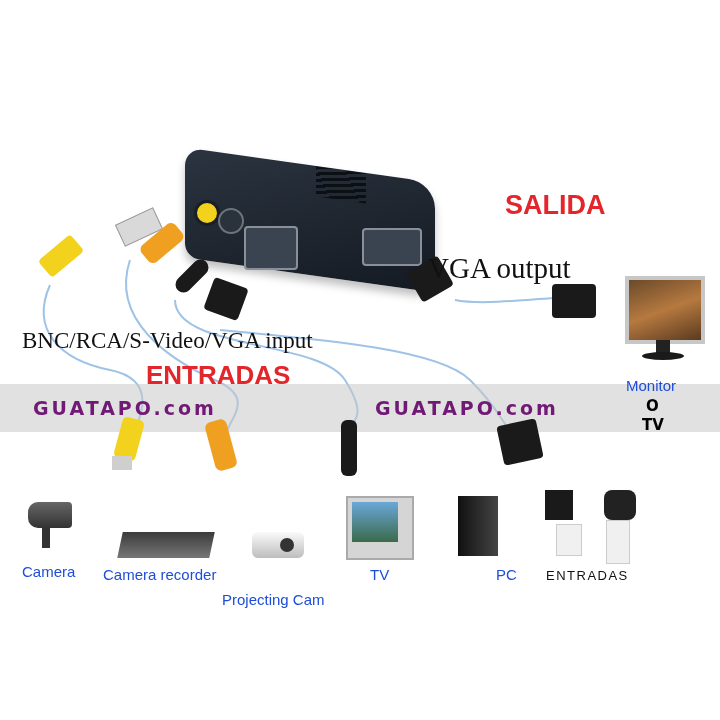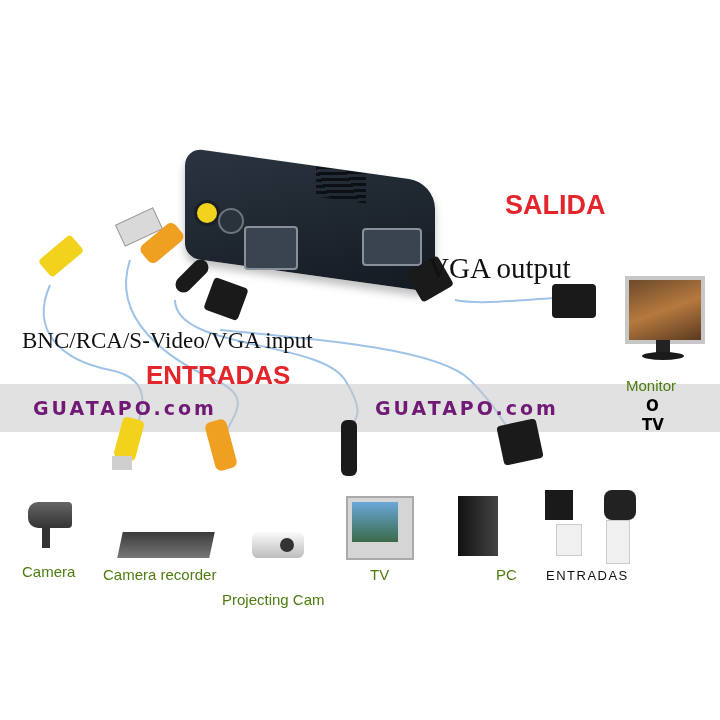--- a/index.html
+++ b/index.html
@@ -2,21 +2,21 @@
 <html><head>
 <meta charset="utf-8">
 <style>
   html, body { margin: 0; padding: 0; }
   body { width: 720px; height: 720px; background: #ffffff; position: relative; overflow: hidden; font-family: "Liberation Sans", sans-serif; }
   .abs { position: absolute; }
   .band { left: 0; top: 384px; width: 720px; height: 48px; background: rgba(200,200,200,0.55); }
   .wm { font-family: "DejaVu Sans", sans-serif; font-weight: bold; font-size: 19px; letter-spacing: 3px; color: #701a75; }
   .serif { font-family: "Liberation Serif", serif; color: #111; }
   .red { font-family: Liberation Sans, sans-serif; font-weight: bold; color: #e3262b; }
-  .lbl { font-family: "Liberation Sans", sans-serif; font-size: 15px; color: #4d7c0f; }
+  .lbl { font-family: "Liberation Sans", sans-serif; font-size: 15px; color: #1d4ed8; }
   .box { left: 185px; top: 165px; width: 250px; height: 110px; background: linear-gradient(160deg, #2b3440, #141a22); border-radius: 18px 26px 20px 14px; transform: skewY(8deg); box-shadow: 0 6px 8px rgba(0,0,0,0.25); }
   .port { background: #3a4450; border: 2px solid #8a9099; border-radius: 4px; }
   svg { position: absolute; left: 0; top: 0; }
 </style>
 </head>
 <body>
 
 <svg width="720" height="720">
   <path d="M50 285 C 30 330, 60 360, 110 370 S 140 420, 130 440" stroke="#9fc3e6" stroke-width="2" fill="none"></path>
   <path d="M130 260 C 110 320, 170 360, 215 380 S 225 420, 222 445" stroke="#9fc3e6" stroke-width="2" fill="none"></path>
@@ -47,21 +47,21 @@
 
 <div class="abs red" style="left:505px;top:190px;font-size:27px;">SALIDA</div>
 <div class="abs serif" style="left:428px;top:232px;font-size:29px;margin-top:20px;">VGA output</div>
 <div class="abs serif" style="left:22px;top:328px;font-size:23px;">BNC/RCA/S-Video/VGA input</div>
 <div class="abs red" style="left:146px;top:360px;font-size:26px;">ENTRADAS</div>
 
 <div class="abs band"></div>
 <div class="abs wm" style="left:33px;top:397px;">GUATAPO.com</div>
 <div class="abs wm" style="left:375px;top:397px;">GUATAPO.com</div>
 
-<div class="abs lbl" style="left:626px;top:377px;color:#4d7c0f;">Monitor</div>
+<div class="abs lbl" style="left:626px;top:377px;color:#1d4ed8;">Monitor</div>
 <div class="abs" style="left:646px;top:397px;font-family:'DejaVu Sans',sans-serif;font-weight:bold;font-size:15px;">O</div>
 <div class="abs" style="left:642px;top:416px;font-family:'DejaVu Sans',sans-serif;font-weight:bold;font-size:15px;">TV</div>
 
 <div class="abs" style="left:118px;top:418px;width:22px;height:42px;background:#f2d21c;border-radius:5px;transform:rotate(15deg);"></div>
 <div class="abs" style="left:112px;top:456px;width:20px;height:14px;background:#cfcfcf;"></div>
 <div class="abs" style="left:210px;top:420px;width:22px;height:50px;background:#f0a020;border-radius:6px;transform:rotate(-15deg);"></div>
 <div class="abs" style="left:341px;top:420px;width:16px;height:56px;background:#1a1a1a;border-radius:6px;"></div>
 <div class="abs" style="left:500px;top:422px;width:40px;height:40px;background:#1a1a1a;border-radius:4px;transform:rotate(-12deg);"></div>
 
 <div class="abs" style="left:28px;top:502px;width:44px;height:26px;background:linear-gradient(#666,#333);border-radius:10px 4px 4px 10px;"></div>

